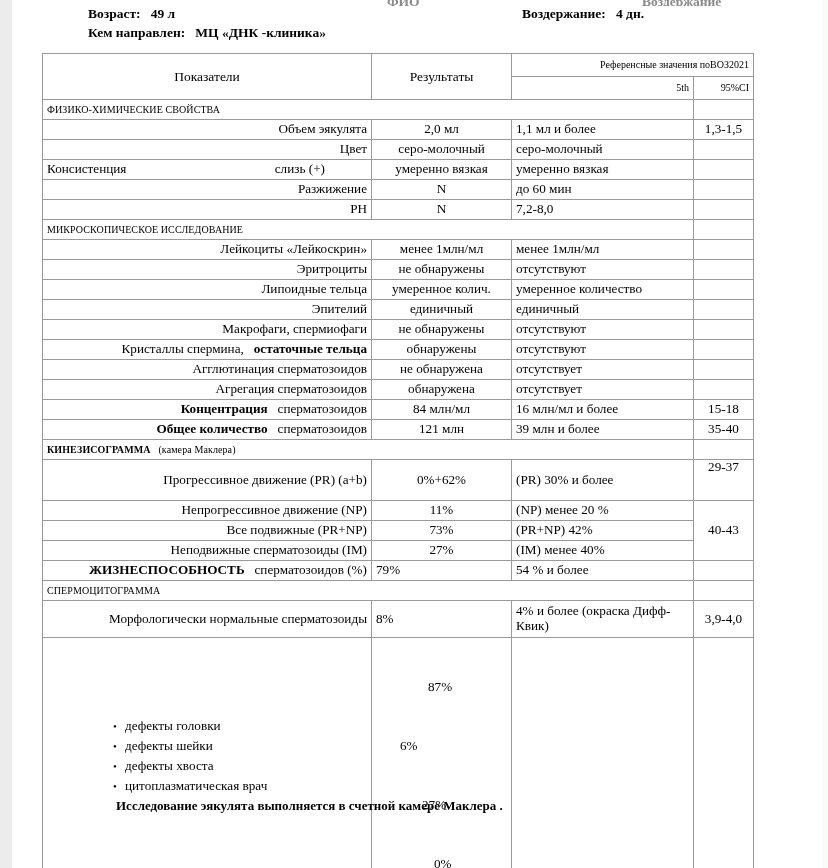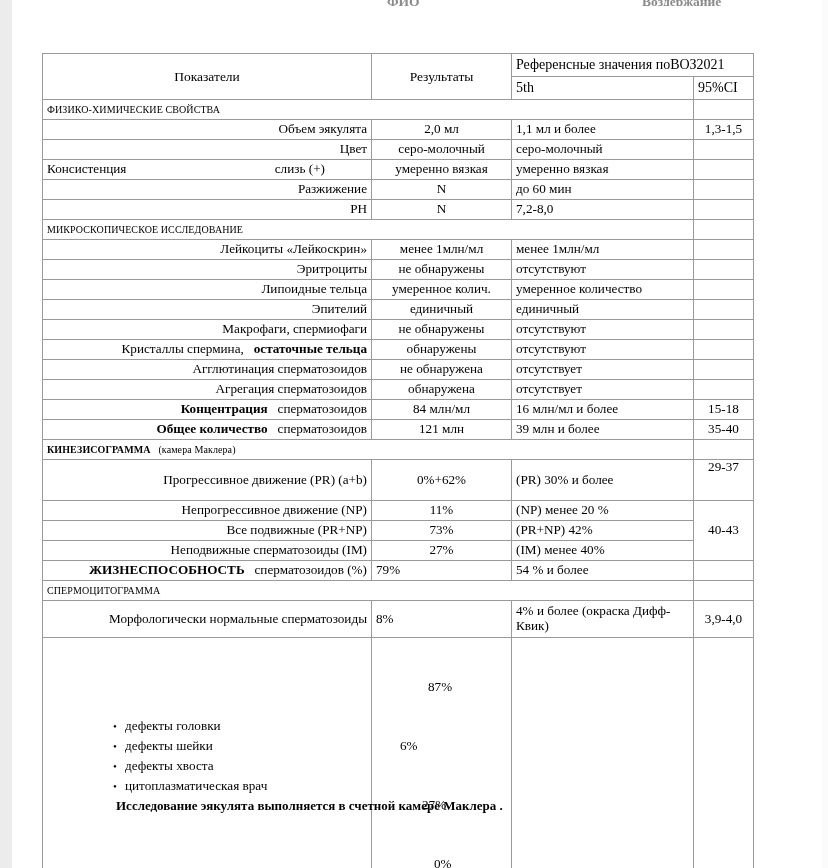--- a/index.html
+++ b/index.html
@@ -90,23 +90,23 @@
   col.c3 { width: 182px; }
   col.c4 { width: 60px; }
 
   th.h-main {
     text-align: center;
     font-weight: bold;
     font-size: 13.5px;
     height: 44px;
   }
   th.h-sub {
-    text-align: left;
-    font-weight: bold;
-    font-size: 14px;
+    text-align: right;
+    font-weight: bold;
+    font-size: 10px;
     height: 22px;
   }
   .section-row td {
     font-weight: bold;
     font-size: 10px;
     height: 19px;
     letter-spacing: 0.1px;
   }
   td.lbl { text-align: right; height: 19px; }
   td.val { text-align: center; height: 19px; }
@@ -198,20 +198,37 @@
 
 <div class="page">
   <div class="left-margin-strip"></div>
   <div class="right-margin-strip"></div>
 
   <div class="topcut">
     <span class="tc-a">ФИО</span>
     <span class="tc-b">Воздержание</span>
   </div>
 
+  <div class="hdr">
+    <div class="hdr-row">
+      <span>Возраст:</span>
+      <span>&nbsp;</span>
+      <span>49 л</span>
+      <span class="hdr-right">
+        <span>Воздержание:</span>
+        <span>&nbsp;</span>
+        <span>4 дн.</span>
+      </span>
+    </div>
+    <div class="hdr-row">
+      <span>Кем направлен:</span>
+      <span>&nbsp;</span>
+      <span>МЦ «ДНК -клиника»</span>
+    </div>
+  </div>
 
   <div class="tbl-wrap">
     <table class="rep">
       <colgroup>
         <col class="c1">
           <col class="c2">
           <col class="c3">
           <col class="c4">
       </colgroup>
       <thead>

